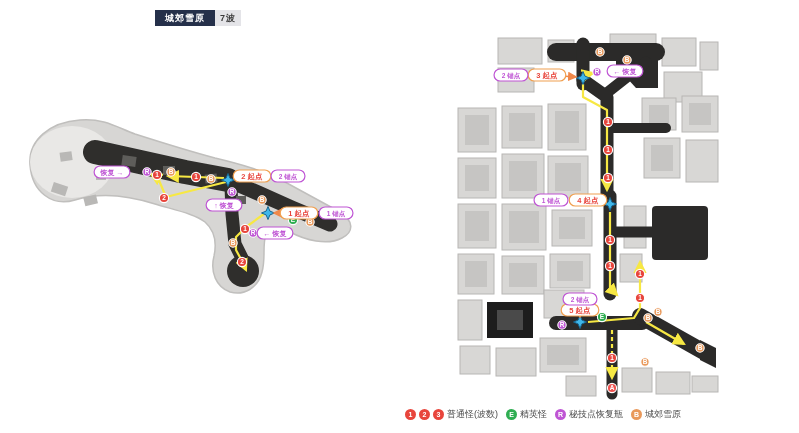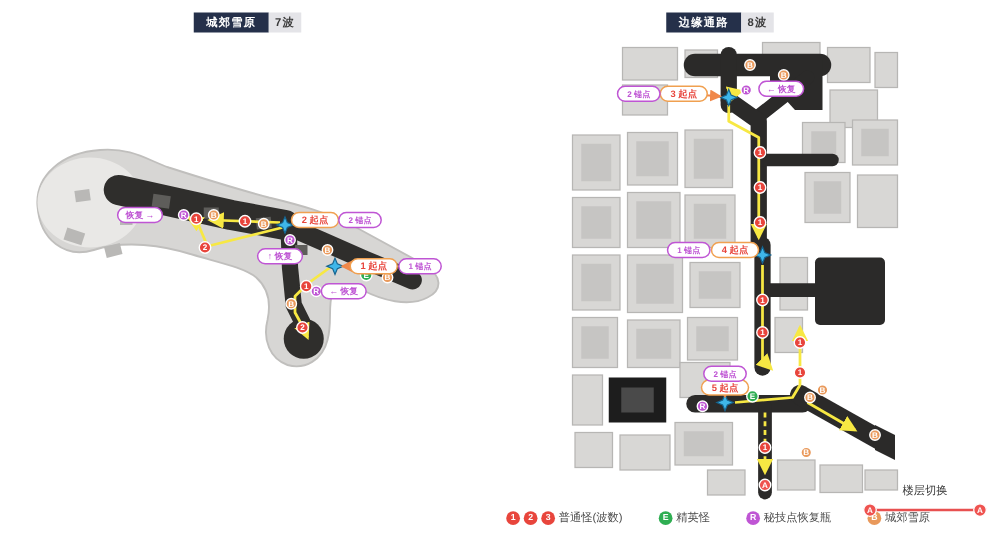--- a/index.html
+++ b/index.html
@@ -2,40 +2,36 @@
 <html><head>
 <meta charset="utf-8">
 <style>
   html,body{margin:0;padding:0;background:#fff;}
   body{font-family:"Liberation Sans",sans-serif;}
   #stage{position:relative;width:799px;height:433px;background:#ffffff;overflow:hidden;}
   .titlebar{position:absolute;display:flex;height:16px;font-size:9px;font-weight:bold;line-height:16px;}
   .title-dark{background:#25304a;color:#ffffff;padding:0 10px;letter-spacing:1px;}
   .title-chip{background:#e4e4e8;color:#3a3a3a;padding:0 5px;letter-spacing:1px;}
   #map-svg{position:absolute;left:0;top:0;}
-  #legend{position:absolute;left:405px;top:408px;display:flex;align-items:center;gap:29px;
+  #legend{position:absolute;left:405px;top:408px;display:flex;align-items:center;gap:8px;
           font-size:9px;color:#4a4a4a;white-space:nowrap;}
   .leg-item{display:flex;align-items:center;gap:3px;}
   .leg-sym{display:inline-flex;width:11px;height:11px;border-radius:50%;color:#fff;
            font-size:7px;font-weight:bold;align-items:center;justify-content:center;}
   #floor-switch{position:absolute;left:688px;top:386px;width:104px;}
   #floor-label{font-size:9px;color:#3a3a3a;text-align:center;margin-bottom:1px;}
 </style>
 </head>
 <body>
 
 <div id="stage">
 
   <div class="titlebar" style="left:155px;top:10px;">
     <span class="title-dark">城郊雪原</span>
     <span class="title-chip">7波</span>
-  </div>
-  <div class="titlebar" style="left:533px;top:10px;">
-    <span class="title-dark">边缘通路</span>
-    <span class="title-chip">8波</span>
   </div>
 
   <svg id="map-svg" width="799" height="433" viewBox="0 0 799 433">
     <defs>
       <marker id="ay" markerWidth="7" markerHeight="7" refX="5" refY="3" orient="auto">
         <path d="M0,0 L6,3 L0,6 Z" fill="#f7e843"></path>
       </marker>
       <marker id="ao" markerWidth="7" markerHeight="7" refX="5" refY="3" orient="auto">
         <path d="M0,0 L6,3 L0,6 Z" fill="#f0884a"></path>
       </marker>
@@ -270,25 +266,13 @@
       <span class="leg-item">
         <span class="leg-sym" style="background: rgb(191, 85, 212);">R</span>
         <span>秘技点恢复瓶</span>
       </span>
       <span class="leg-item">
         <span class="leg-sym" style="background: rgb(233, 153, 91);">B</span>
         <span>城郊雪原</span>
       </span>
     </div>
 
-  <div id="floor-switch">
-    <div id="floor-label">楼层切换</div>
-    <svg width="104" height="16">
-      <line x1="8" y1="8" x2="96" y2="8" stroke="#e85050" stroke-width="2"></line>
-      <g id="floor-ends">
-          <circle cx="8" cy="8" r="5" fill="#ef5350" stroke="#fff" stroke-width="1"></circle>
-          <text x="8" y="10.4" text-anchor="middle" font-size="6.5" font-weight="bold" fill="#fff">A</text>
-          <circle cx="96" cy="8" r="5" fill="#ef5350" stroke="#fff" stroke-width="1"></circle>
-          <text x="96" y="10.4" text-anchor="middle" font-size="6.5" font-weight="bold" fill="#fff">A</text>
-        </g>
-    </svg>
-  </div>
 </div>
 
 </body></html>

